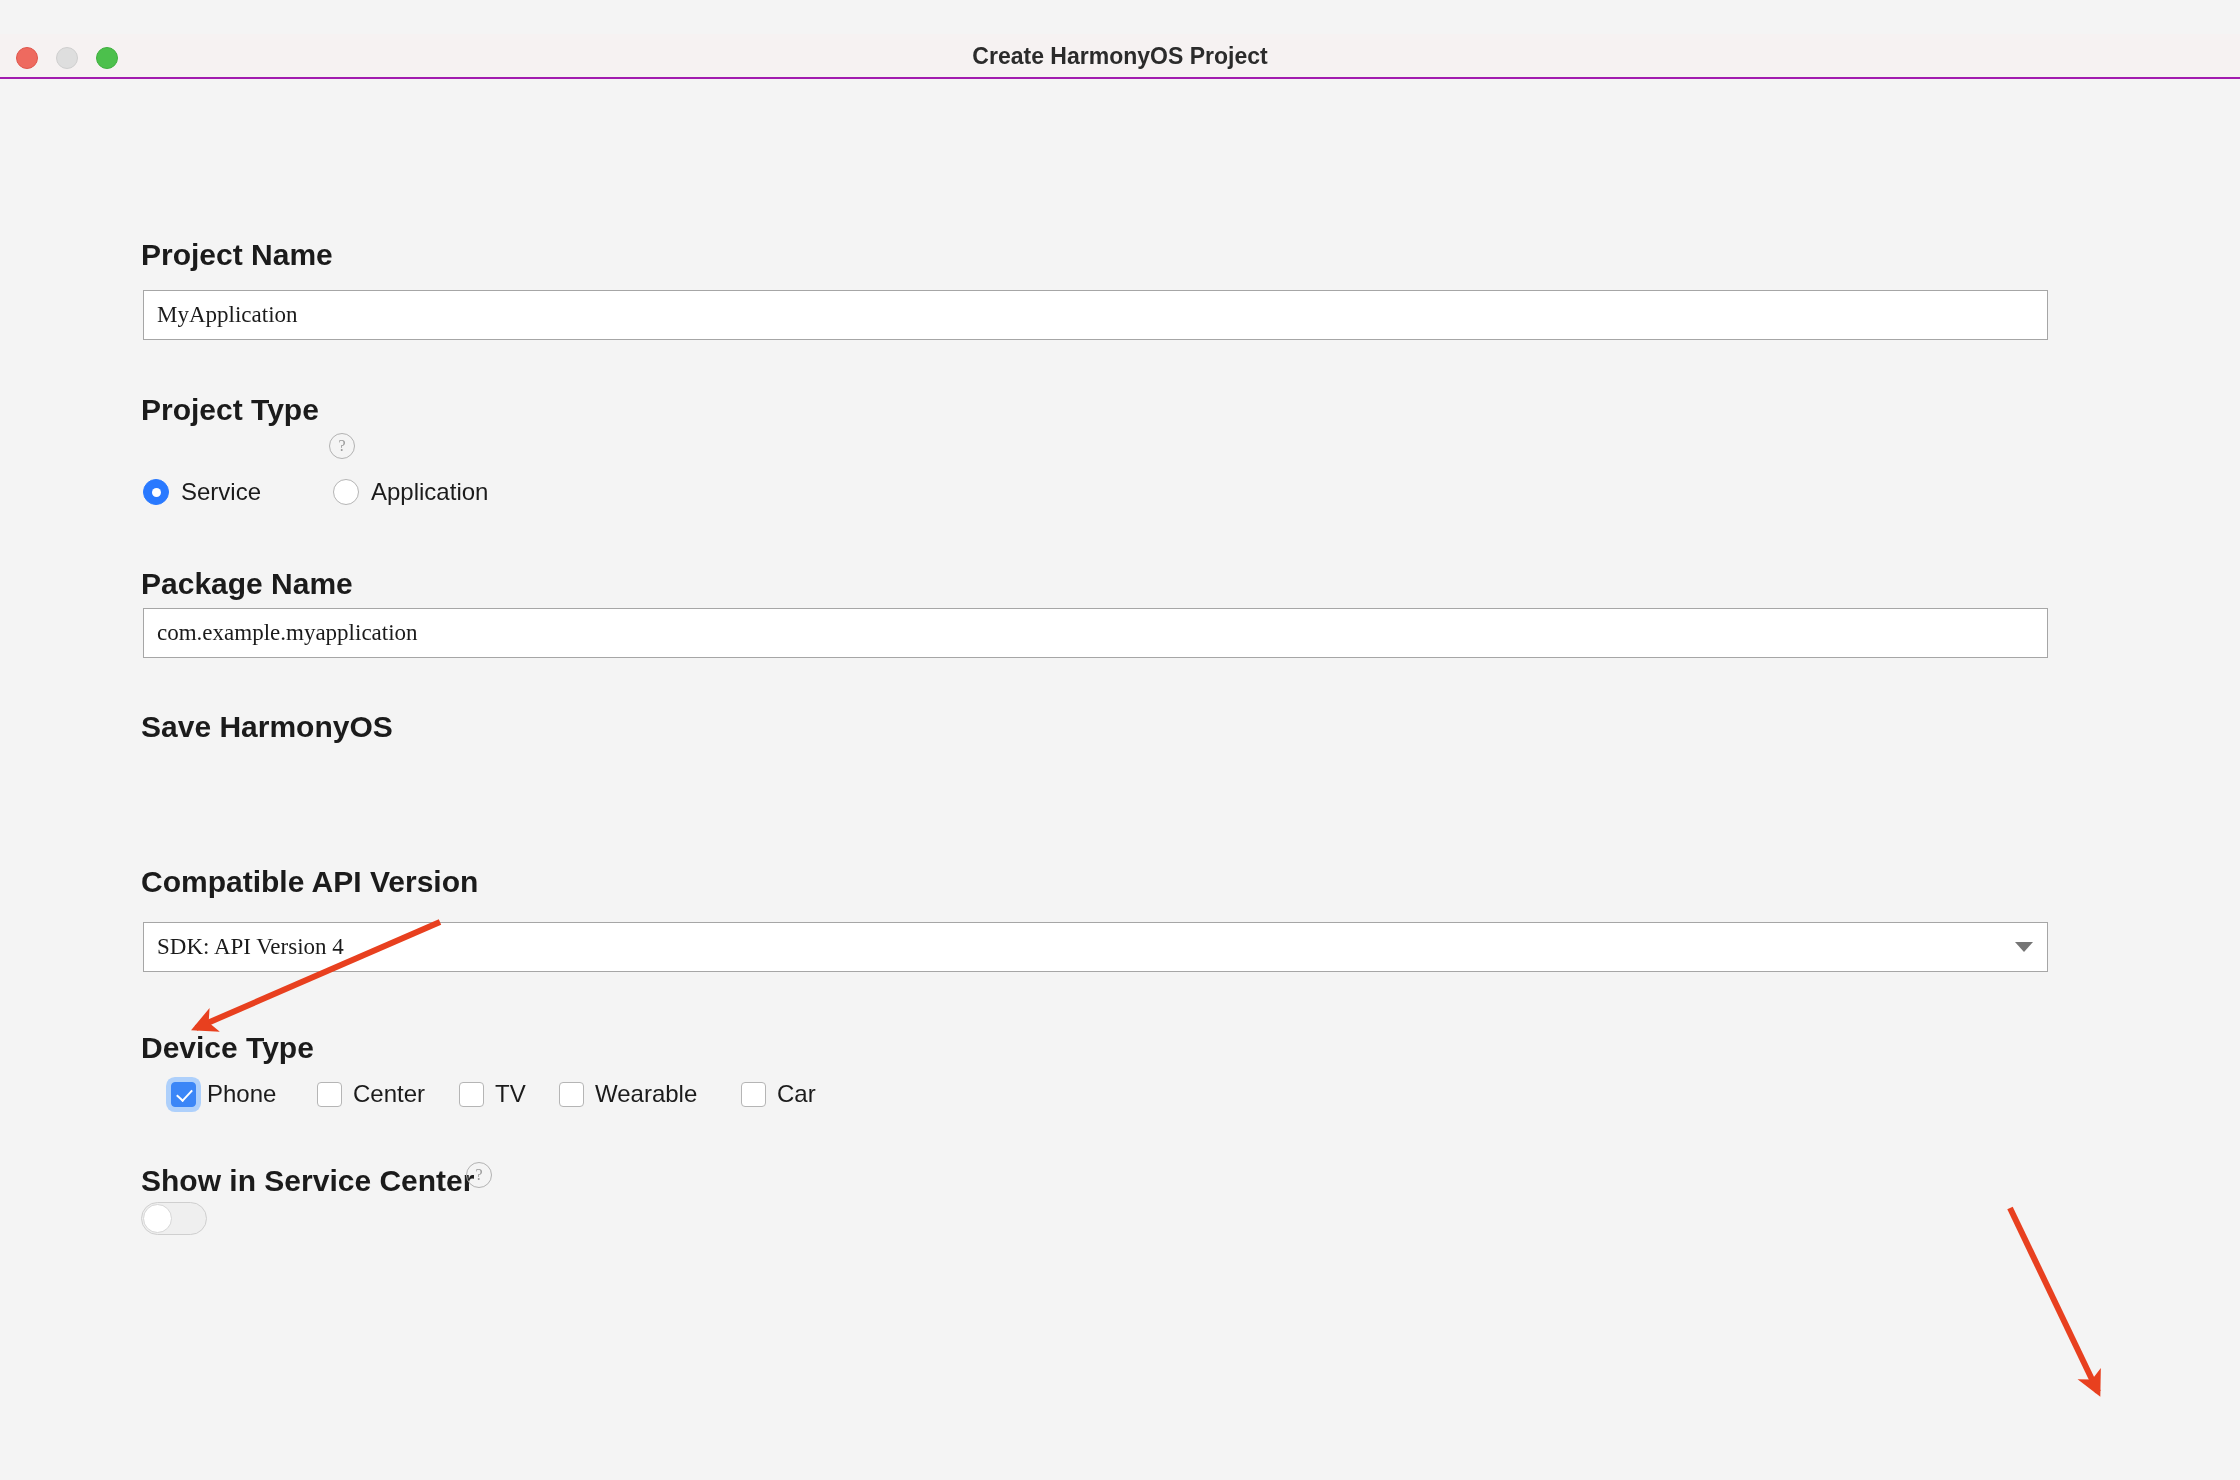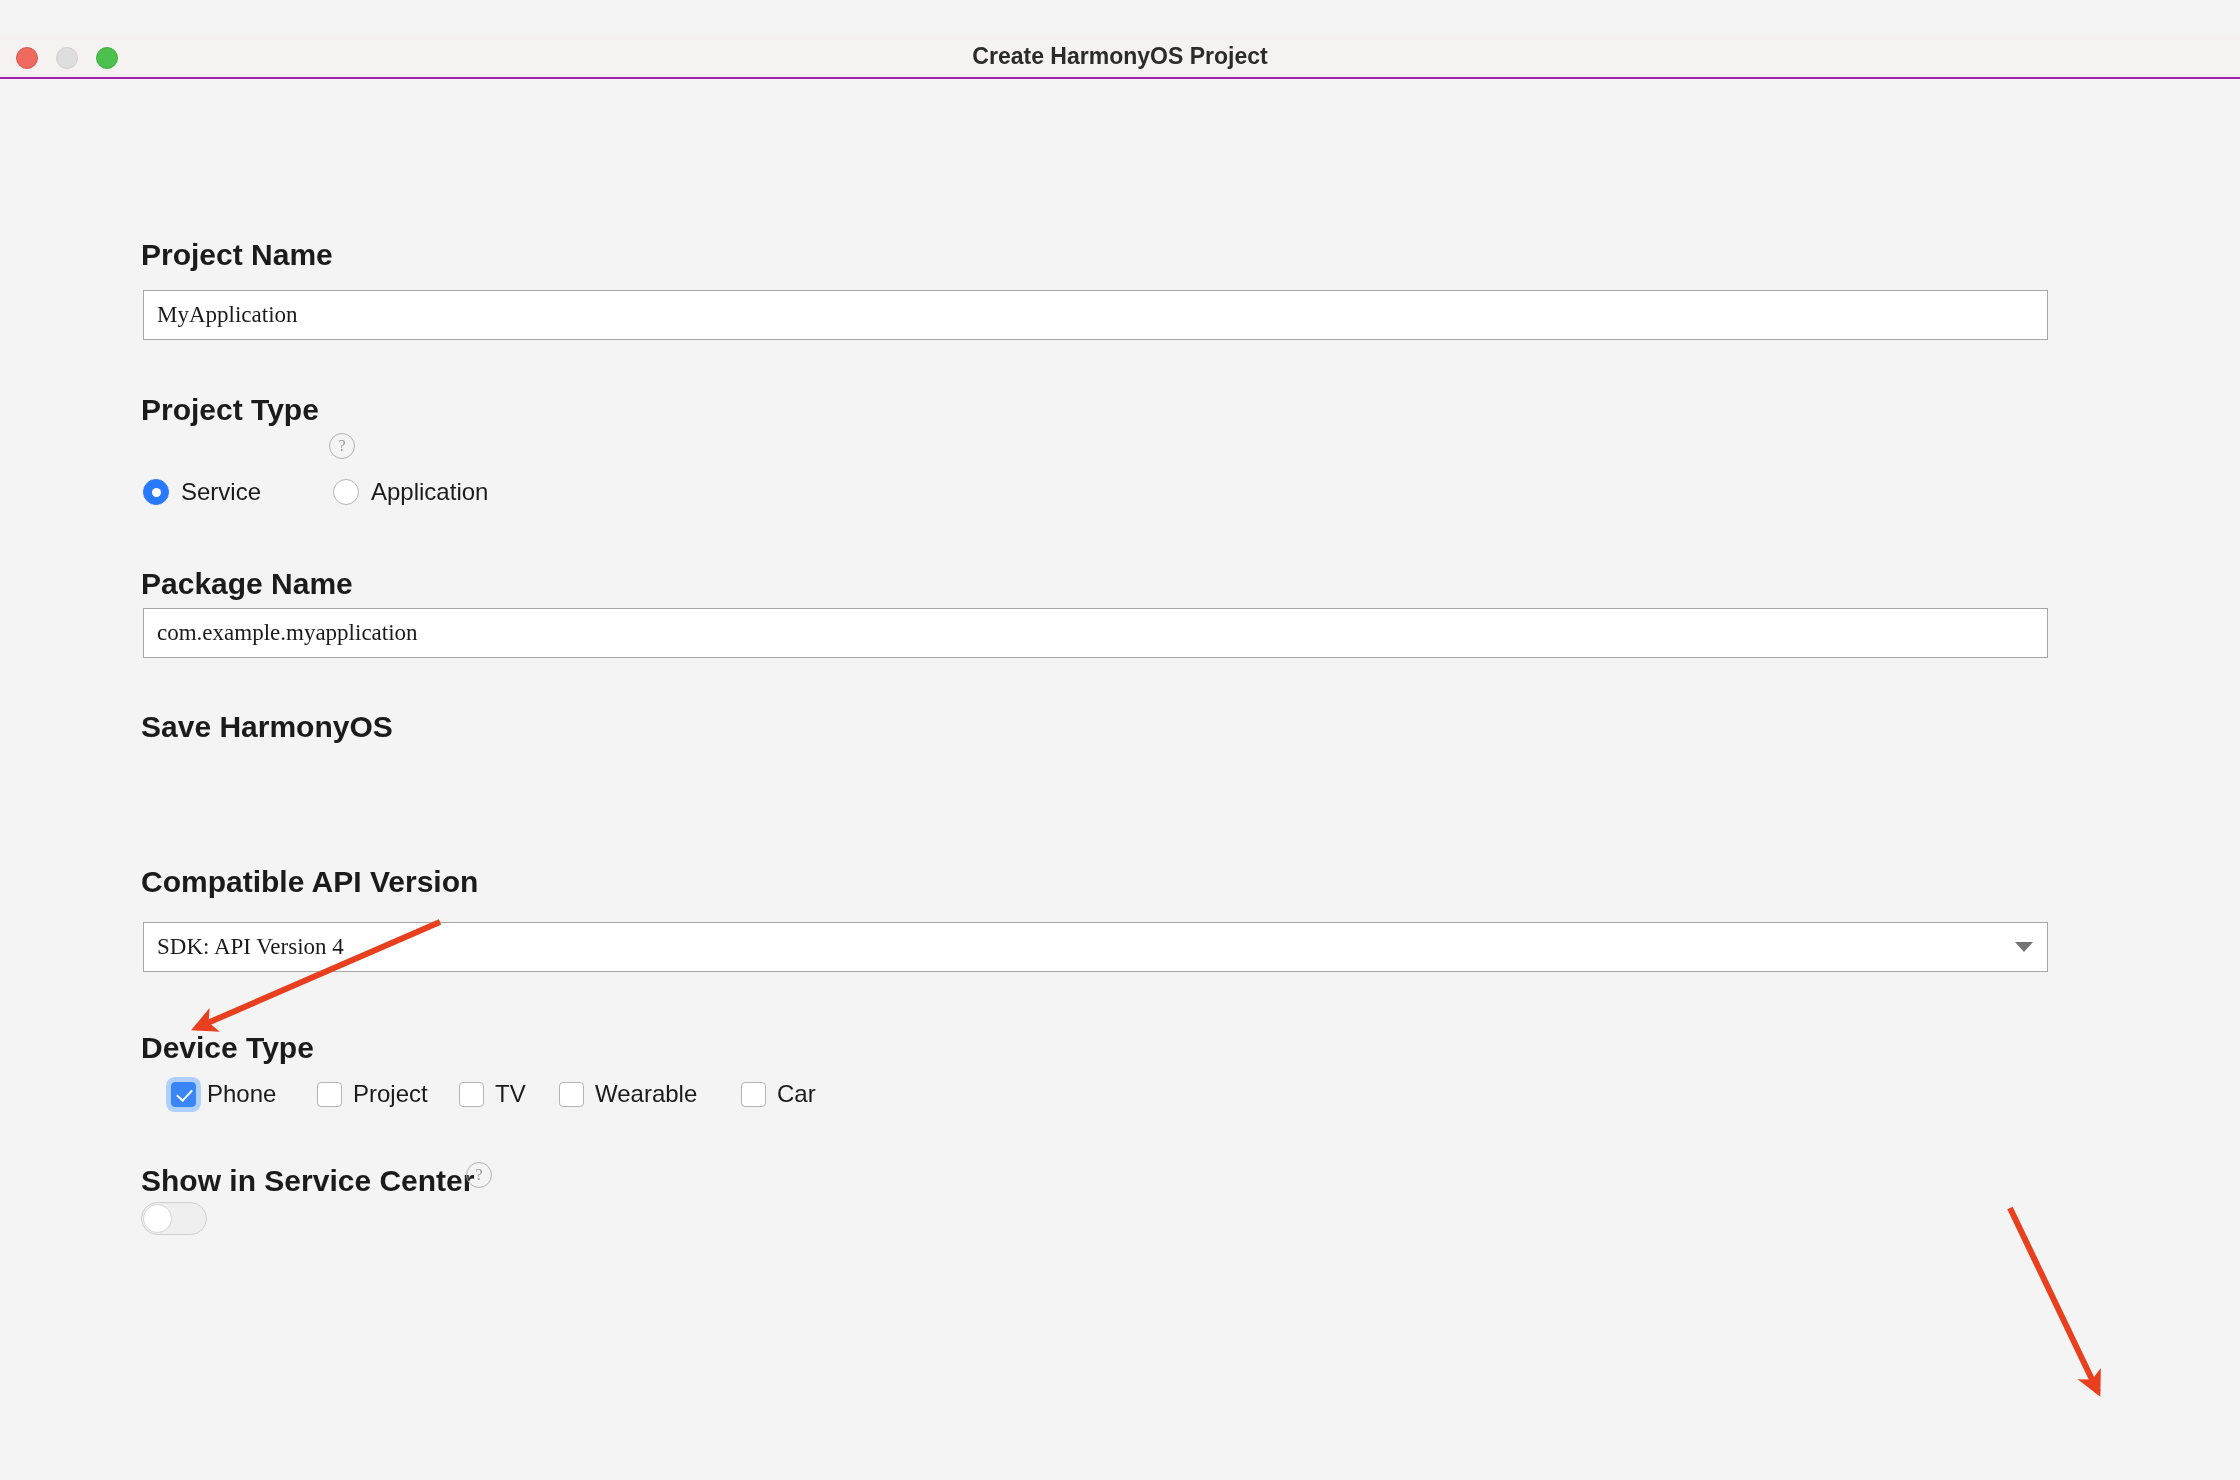--- a/index.html
+++ b/index.html
@@ -175,21 +175,21 @@
 
     <div class="field-label" style="left:141px; top:986px;">Device Type</div>
 
     <div class="check-row" style="top:1035px;">
       <div class="check-item" style="width:146px;">
         <span class="cbox on"></span>
         <span class="check-label">Phone</span>
       </div>
       <div class="check-item" style="width:142px;">
         <span class="cbox"></span>
-        <span class="check-label">Project</span>
+        <span class="check-label">Center</span>
       </div>
       <div class="check-item" style="width:100px;">
         <span class="cbox"></span>
         <span class="check-label">TV</span>
       </div>
       <div class="check-item" style="width:182px;">
         <span class="cbox"></span>
         <span class="check-label">Wearable</span>
       </div>
       <div class="check-item">

